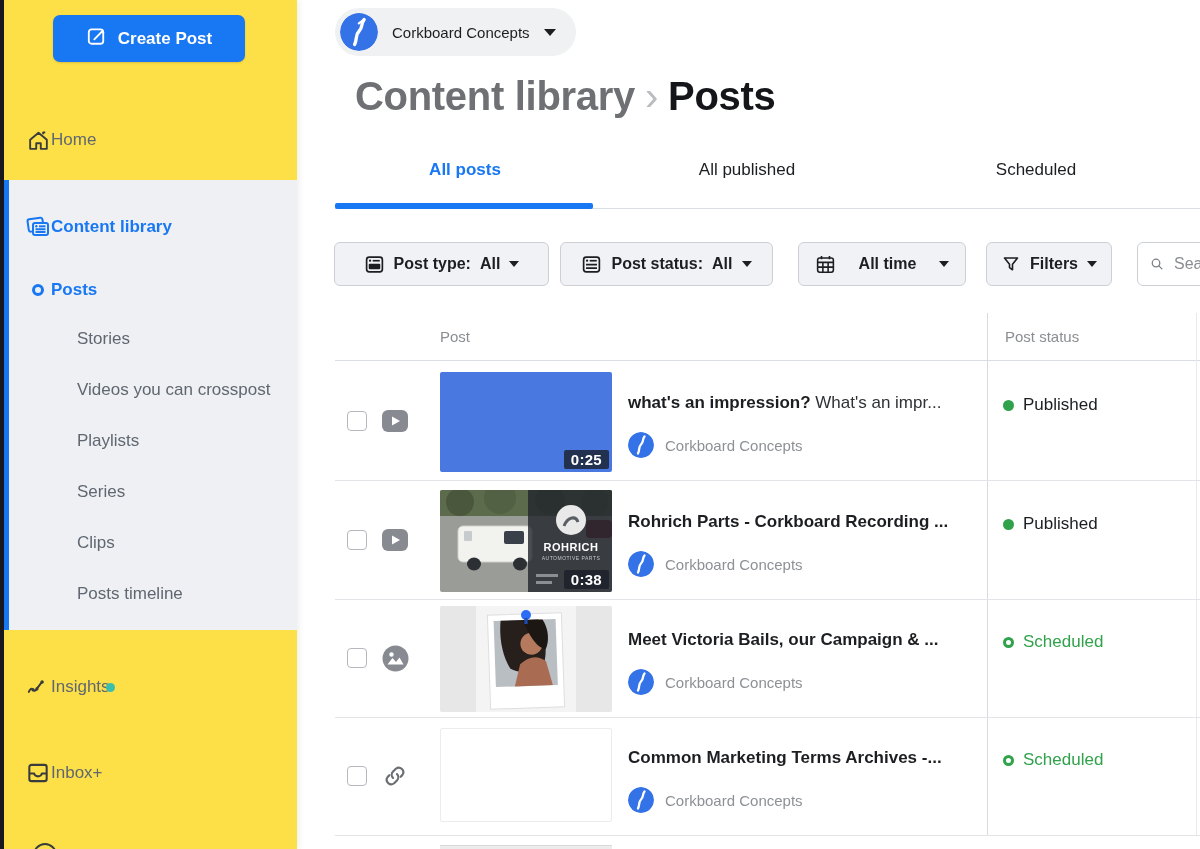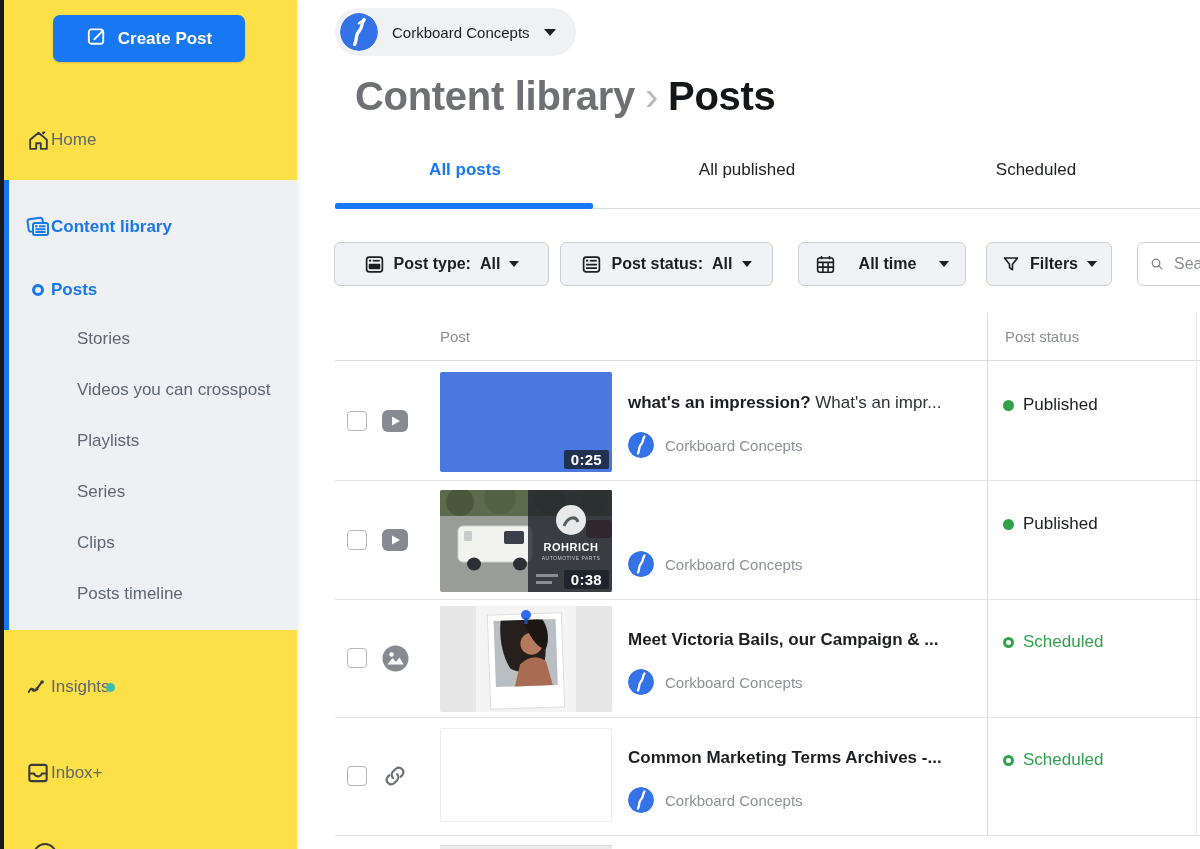--- a/index.html
+++ b/index.html
@@ -312,20 +312,21 @@
           <rect x="88" y="0" width="84" height="102" fill="#23272d" opacity="0.82"></rect>
           <circle cx="131" cy="30" r="15" fill="#e9e9e9"></circle>
           <path d="M124 36 C128 26 136 26 138 32" fill="none" stroke="#5a5f66" stroke-width="3"></path>
           <text x="131" y="61" text-anchor="middle" font-family="Liberation Sans, sans-serif" font-size="11" font-weight="bold" fill="#ffffff" letter-spacing="0.5">ROHRICH</text>
           <text x="131" y="70" text-anchor="middle" font-family="Liberation Sans, sans-serif" font-size="5" fill="#c5c8cc" letter-spacing="0.5">AUTOMOTIVE PARTS</text>
           <rect x="96" y="84" width="22" height="3" fill="#aeb2b6" opacity="0.7"></rect>
           <rect x="96" y="91" width="16" height="3" fill="#aeb2b6" opacity="0.7"></rect>
         </svg>
         <span class="duration">0:38</span>
       </div>
+      <div class="row-title"><span class="t-bold">Rohrich Parts - Corkboard Recording ...</span><span class="t-rest"></span></div>
       <div class="row-meta">
         <span class="avatar" style="width:26px;height:26px">
           <svg width="26" height="26" viewBox="0 0 26 26">
               <circle cx="13" cy="13" r="13" fill="#3472e8"></circle>
               <path d="M16.5 4.5 C14 7.5 16 9.5 13 12.5 C10.2 15.3 12 17.5 10 21.5" fill="none" stroke="#fff" stroke-width="2.3" stroke-linecap="round"></path>
             </svg>
         </span>
         <span class="page-name">Corkboard Concepts</span>
       </div>
       <div class="status published">

